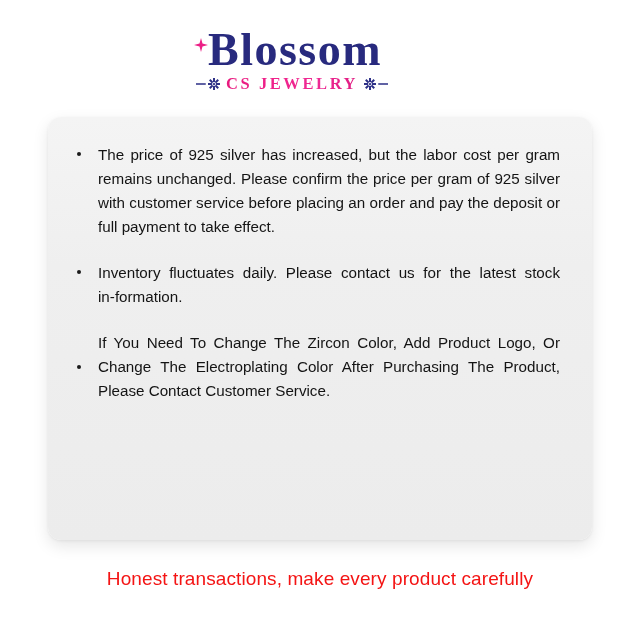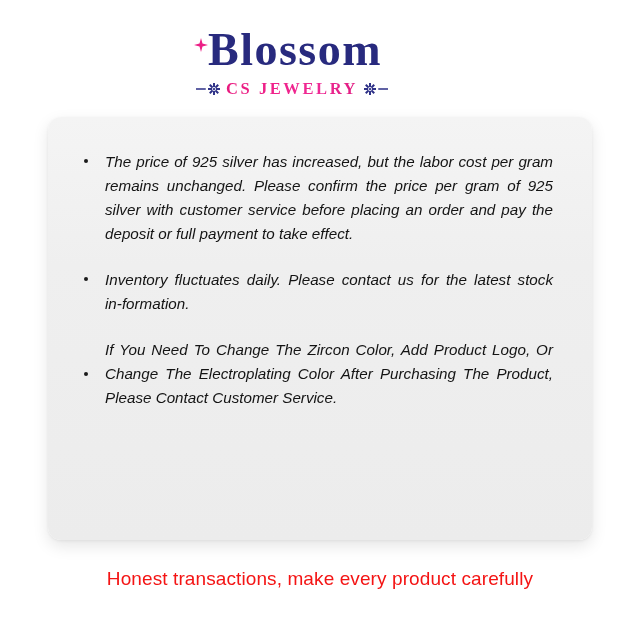--- a/index.html
+++ b/index.html
@@ -43,21 +43,20 @@
     width: 14px;
     height: 14px;
     pointer-events: none;
   }
 
   .brand-sub-row {
     display: flex;
     align-items: center;
     justify-content: center;
     gap: 0;
-    margin-top: 5px;
   }
   .ornament-icon {
     width: 30px;
     height: 16px;
     flex: 0 0 auto;
   }
   .brand-sub {
     font-family: "Liberation Serif", "DejaVu Serif", serif;
     font-size: 16.5px;
     font-weight: 700;
@@ -79,23 +78,22 @@
     height: 423px;
     box-sizing: border-box;
     background: linear-gradient(180deg, #f4f4f4 0%, #efefef 35%, #ececec 100%);
     border-radius: 13px;
     box-shadow: 0 6px 16px rgba(0,0,0,0.10), 0 1px 3px rgba(0,0,0,0.06);
     padding: 26px 32px 20px 26px;
   }
 
   .bullets {
     list-style: none;
-    margin: 7px;
+    margin: 0;
     padding: 0;
-    font-style: italic;
   }
   .bullet-item {
     position: relative;
     padding-left: 24px;
     margin-bottom: 22px;
     color: #141414;
     font-size: 15.2px;
     line-height: 1.58;
     text-align: justify;
     text-justify: inter-word;

